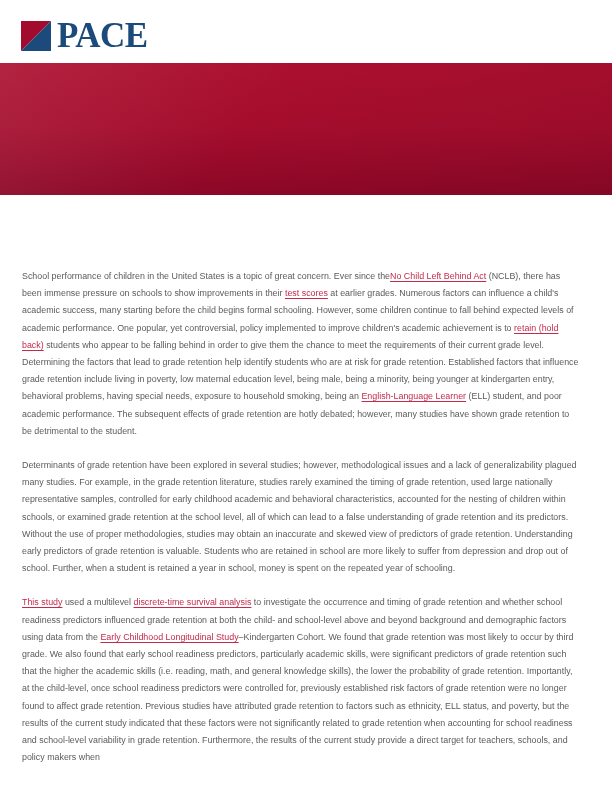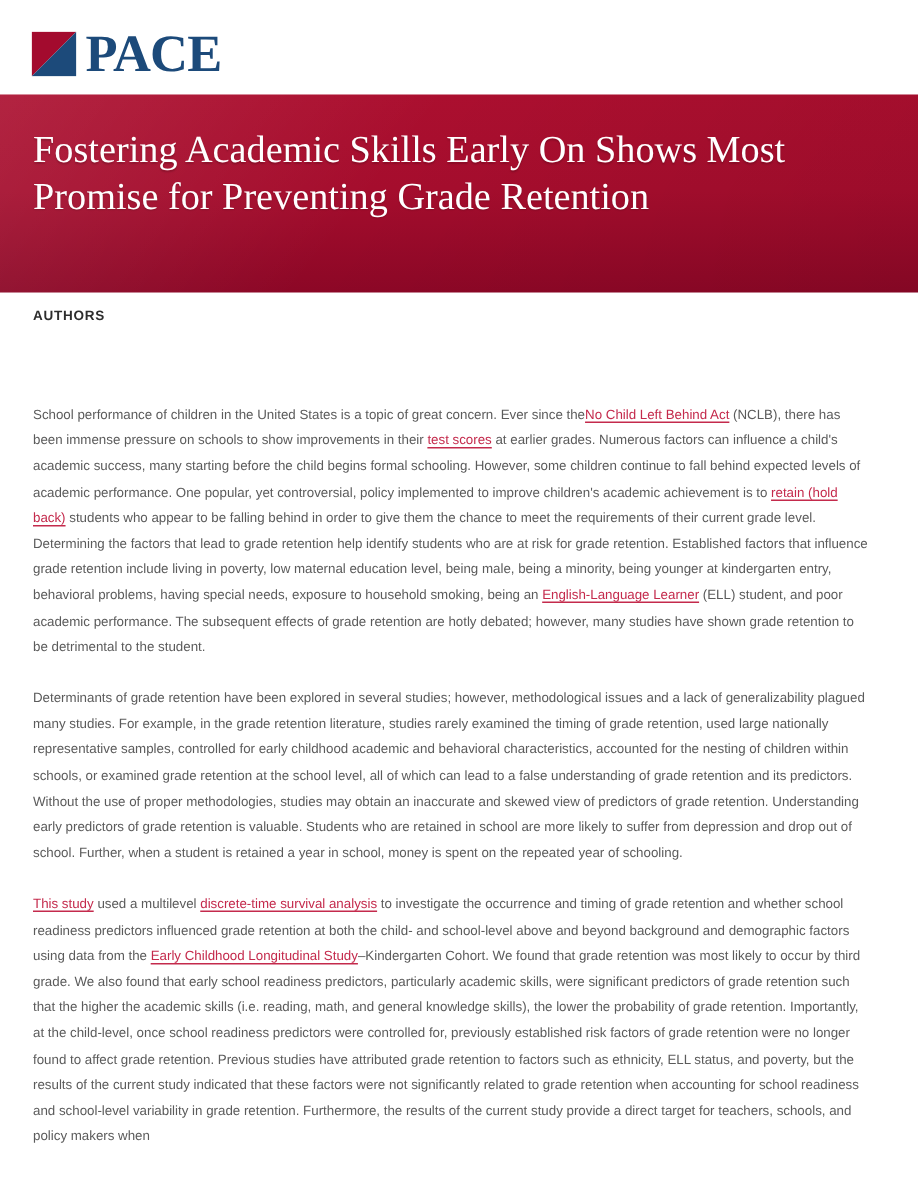--- a/index.html
+++ b/index.html
@@ -155,25 +155,23 @@
     <div class="logo">
       <span class="logo-mark">
         <span class="tri-red"></span>
         <span class="tri-navy"></span>
       </span>
       <span class="logo-word">PACE</span>
     </div>
   </div>
 
   <div class="hero">
-    <h1 class="hero-title">Fostering Academic Skills Early On Shows Most Promise for Preventing Grade Retention</h1>
   </div>
 
   <div class="meta">
-    <div class="meta-label">AUTHORS</div>
   </div>
 
   <div class="body-copy">
 
     <p><span>School performance of children in the United States is a topic of great concern. Ever since the</span><a class="link" href="#">No Child Left Behind Act</a><span> (NCLB), there has been immense pressure on schools to show improvements in their </span><a class="link" href="#">test scores</a><span> at earlier grades. Numerous factors can influence a child's academic success, many starting before the child begins formal schooling. However, some children continue to fall behind expected levels of academic performance. One popular, yet controversial, policy implemented to improve children's academic achievement is to </span><a class="link" href="#">retain (hold back)</a><span> students who appear to be falling behind in order to give them the chance to meet the requirements of their current grade level. Determining the factors that lead to grade retention help identify students who are at risk for grade retention. Established factors that influence grade retention include living in poverty, low maternal education level, being male, being a minority, being younger at kindergarten entry, behavioral problems, having special needs, exposure to household smoking, being an </span><a class="link" href="#">English-Language Learner</a><span> (ELL) student, and poor academic performance. The subsequent effects of grade retention are hotly debated; however, many studies have shown grade retention to be detrimental to the student.</span></p>
 
     <p>Determinants of grade retention have been explored in several studies; however, methodological issues and a lack of generalizability plagued many studies. For example, in the grade retention literature, studies rarely examined the timing of grade retention, used large nationally representative samples, controlled for early childhood academic and behavioral characteristics, accounted for the nesting of children within schools, or examined grade retention at the school level, all of which can lead to a false understanding of grade retention and its predictors. Without the use of proper methodologies, studies may obtain an inaccurate and skewed view of predictors of grade retention. Understanding early predictors of grade retention is valuable. Students who are retained in school are more likely to suffer from depression and drop out of school. Further, when a student is retained a year in school, money is spent on the repeated year of schooling.</p>
 
     <p><a class="link" href="#">This study</a><span> used a multilevel </span><a class="link" href="#">discrete-time survival analysis</a><span> to investigate the occurrence and timing of grade retention and whether school readiness predictors influenced grade retention at both the child- and school-level above and beyond background and demographic factors using data from the </span><a class="link" href="#">Early Childhood Longitudinal Study</a><span>–Kindergarten Cohort. We found that grade retention was most likely to occur by third grade. We also found that early school readiness predictors, particularly academic skills, were significant predictors of grade retention such that the higher the academic skills (i.e. reading, math, and general knowledge skills), the lower the probability of grade retention. Importantly, at the child-level, once school readiness predictors were controlled for, previously established risk factors of grade retention were no longer found to affect grade retention. Previous studies have attributed grade retention to factors such as ethnicity, ELL status, and poverty, but the results of the current study indicated that these factors were not significantly related to grade retention when accounting for school readiness and school-level variability in grade retention. Furthermore, the results of the current study provide a direct target for teachers, schools, and policy makers when</span></p>
 

